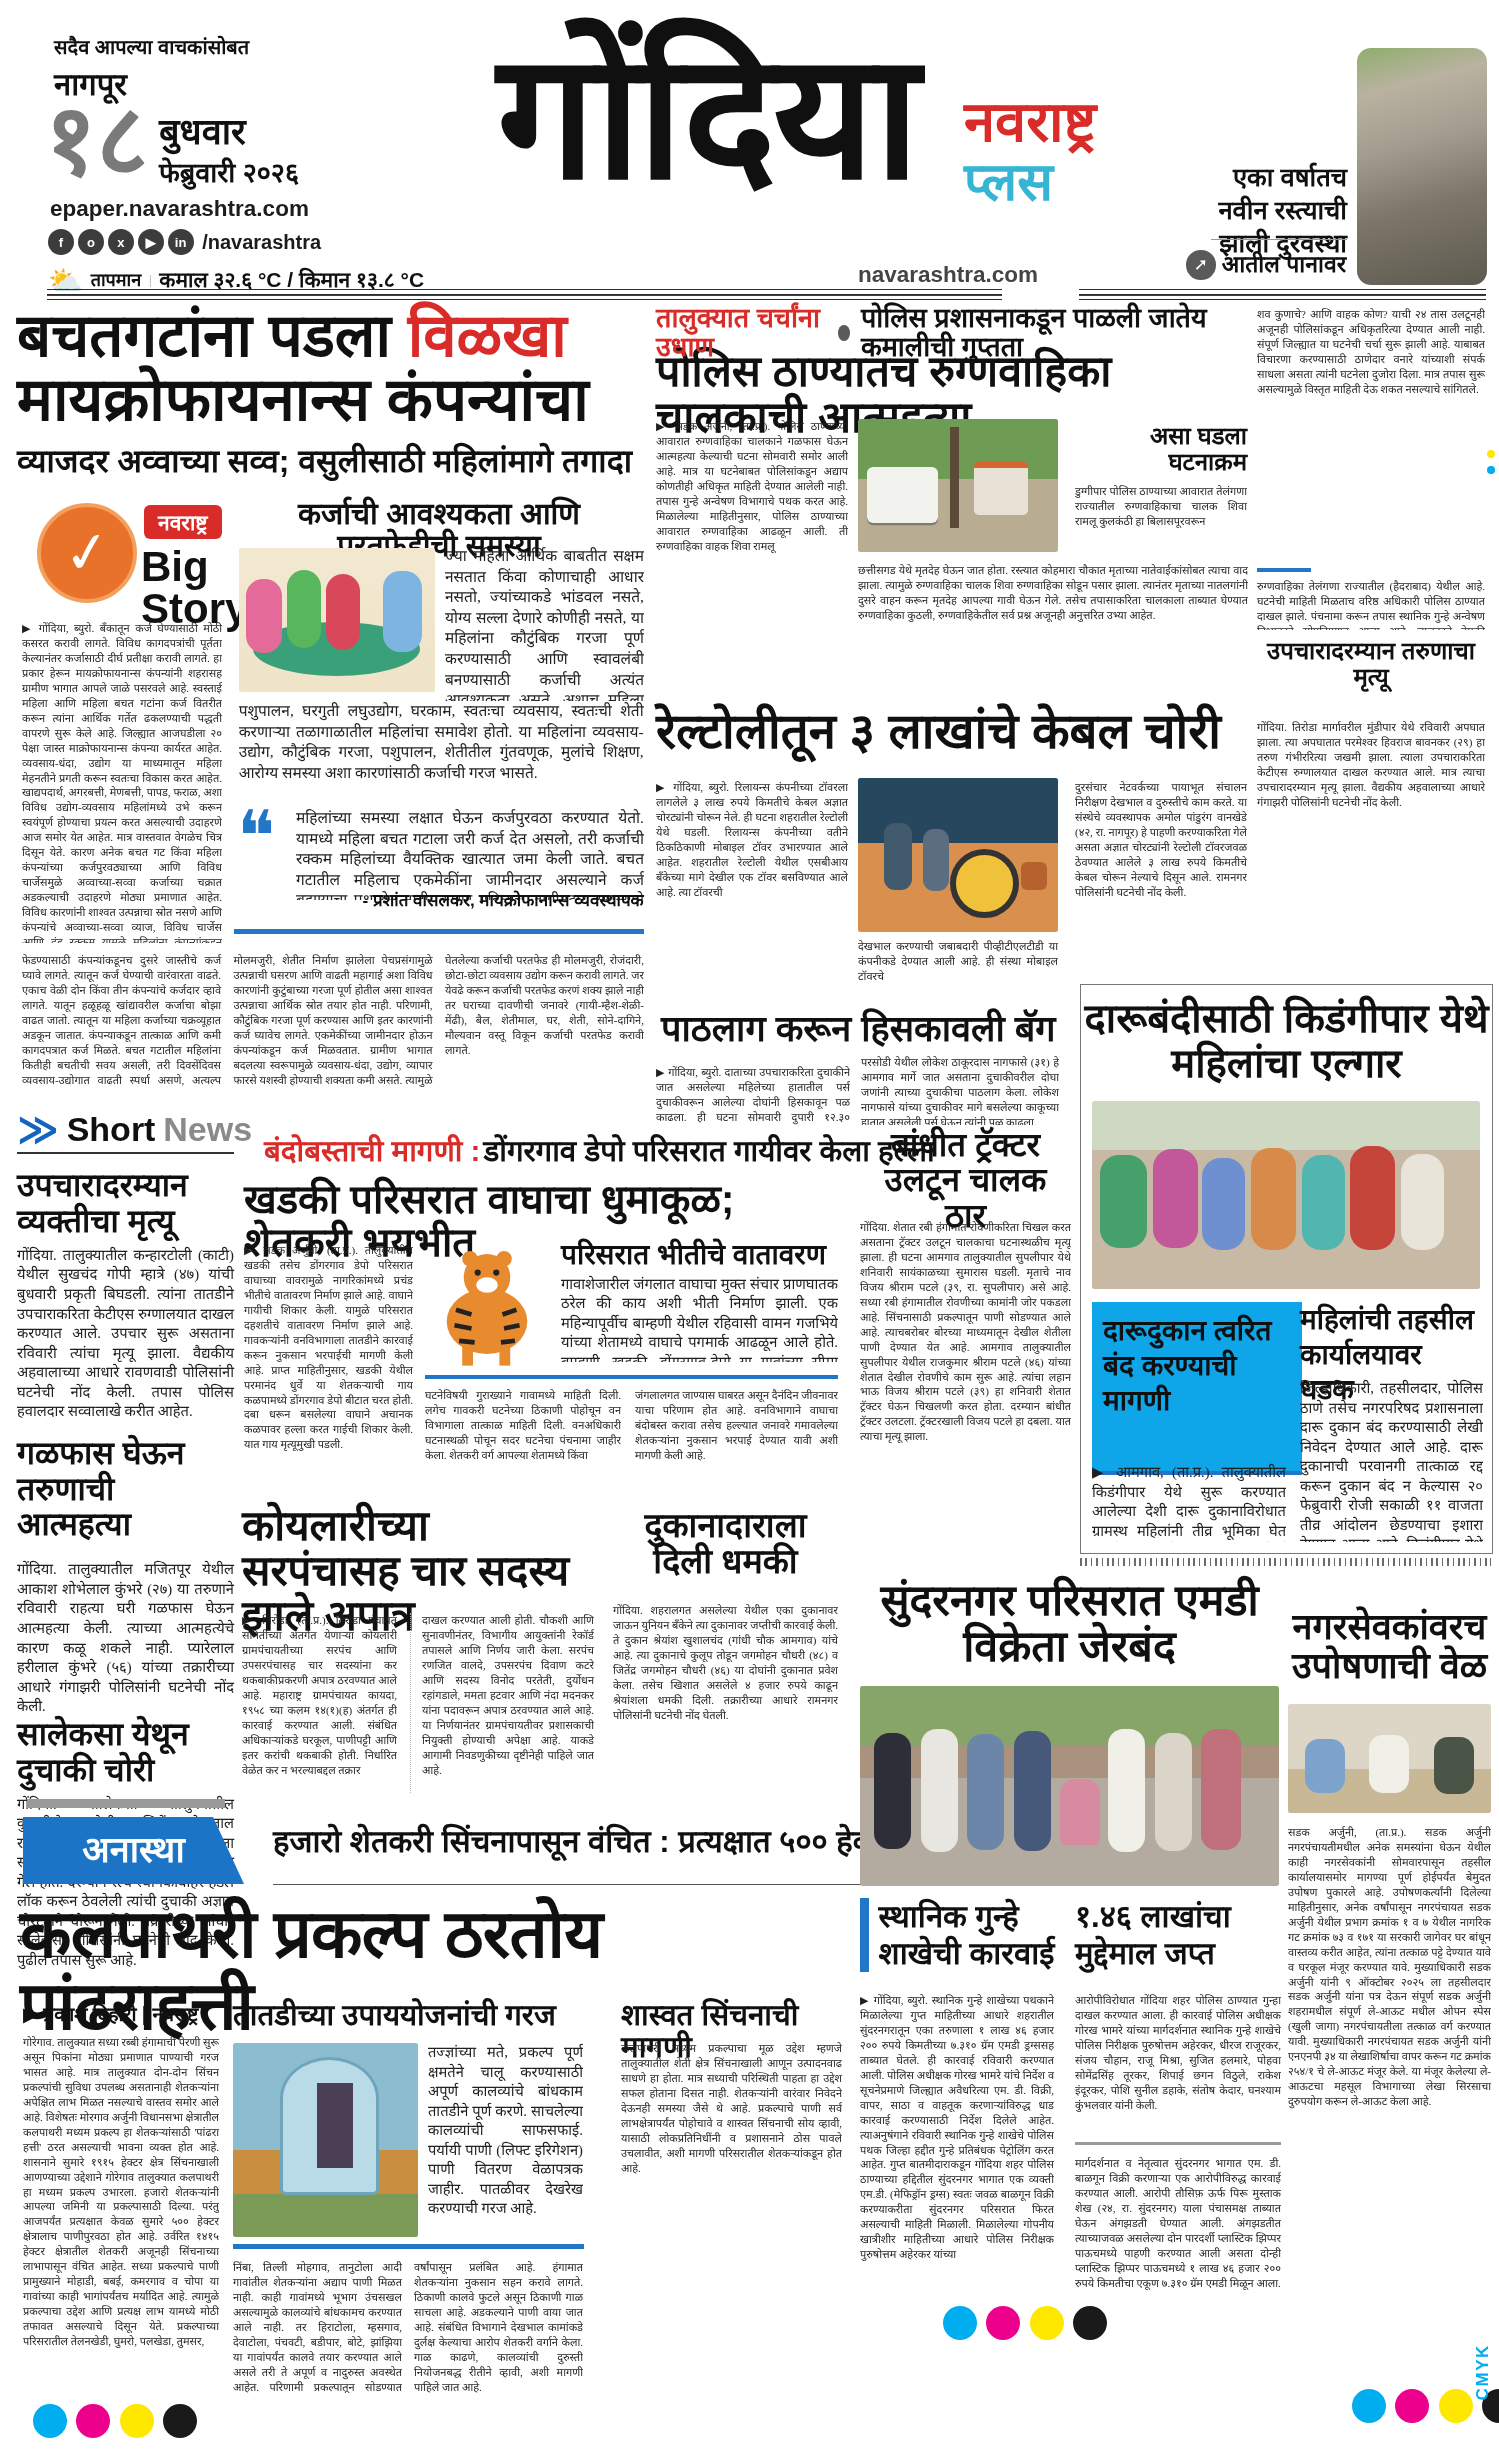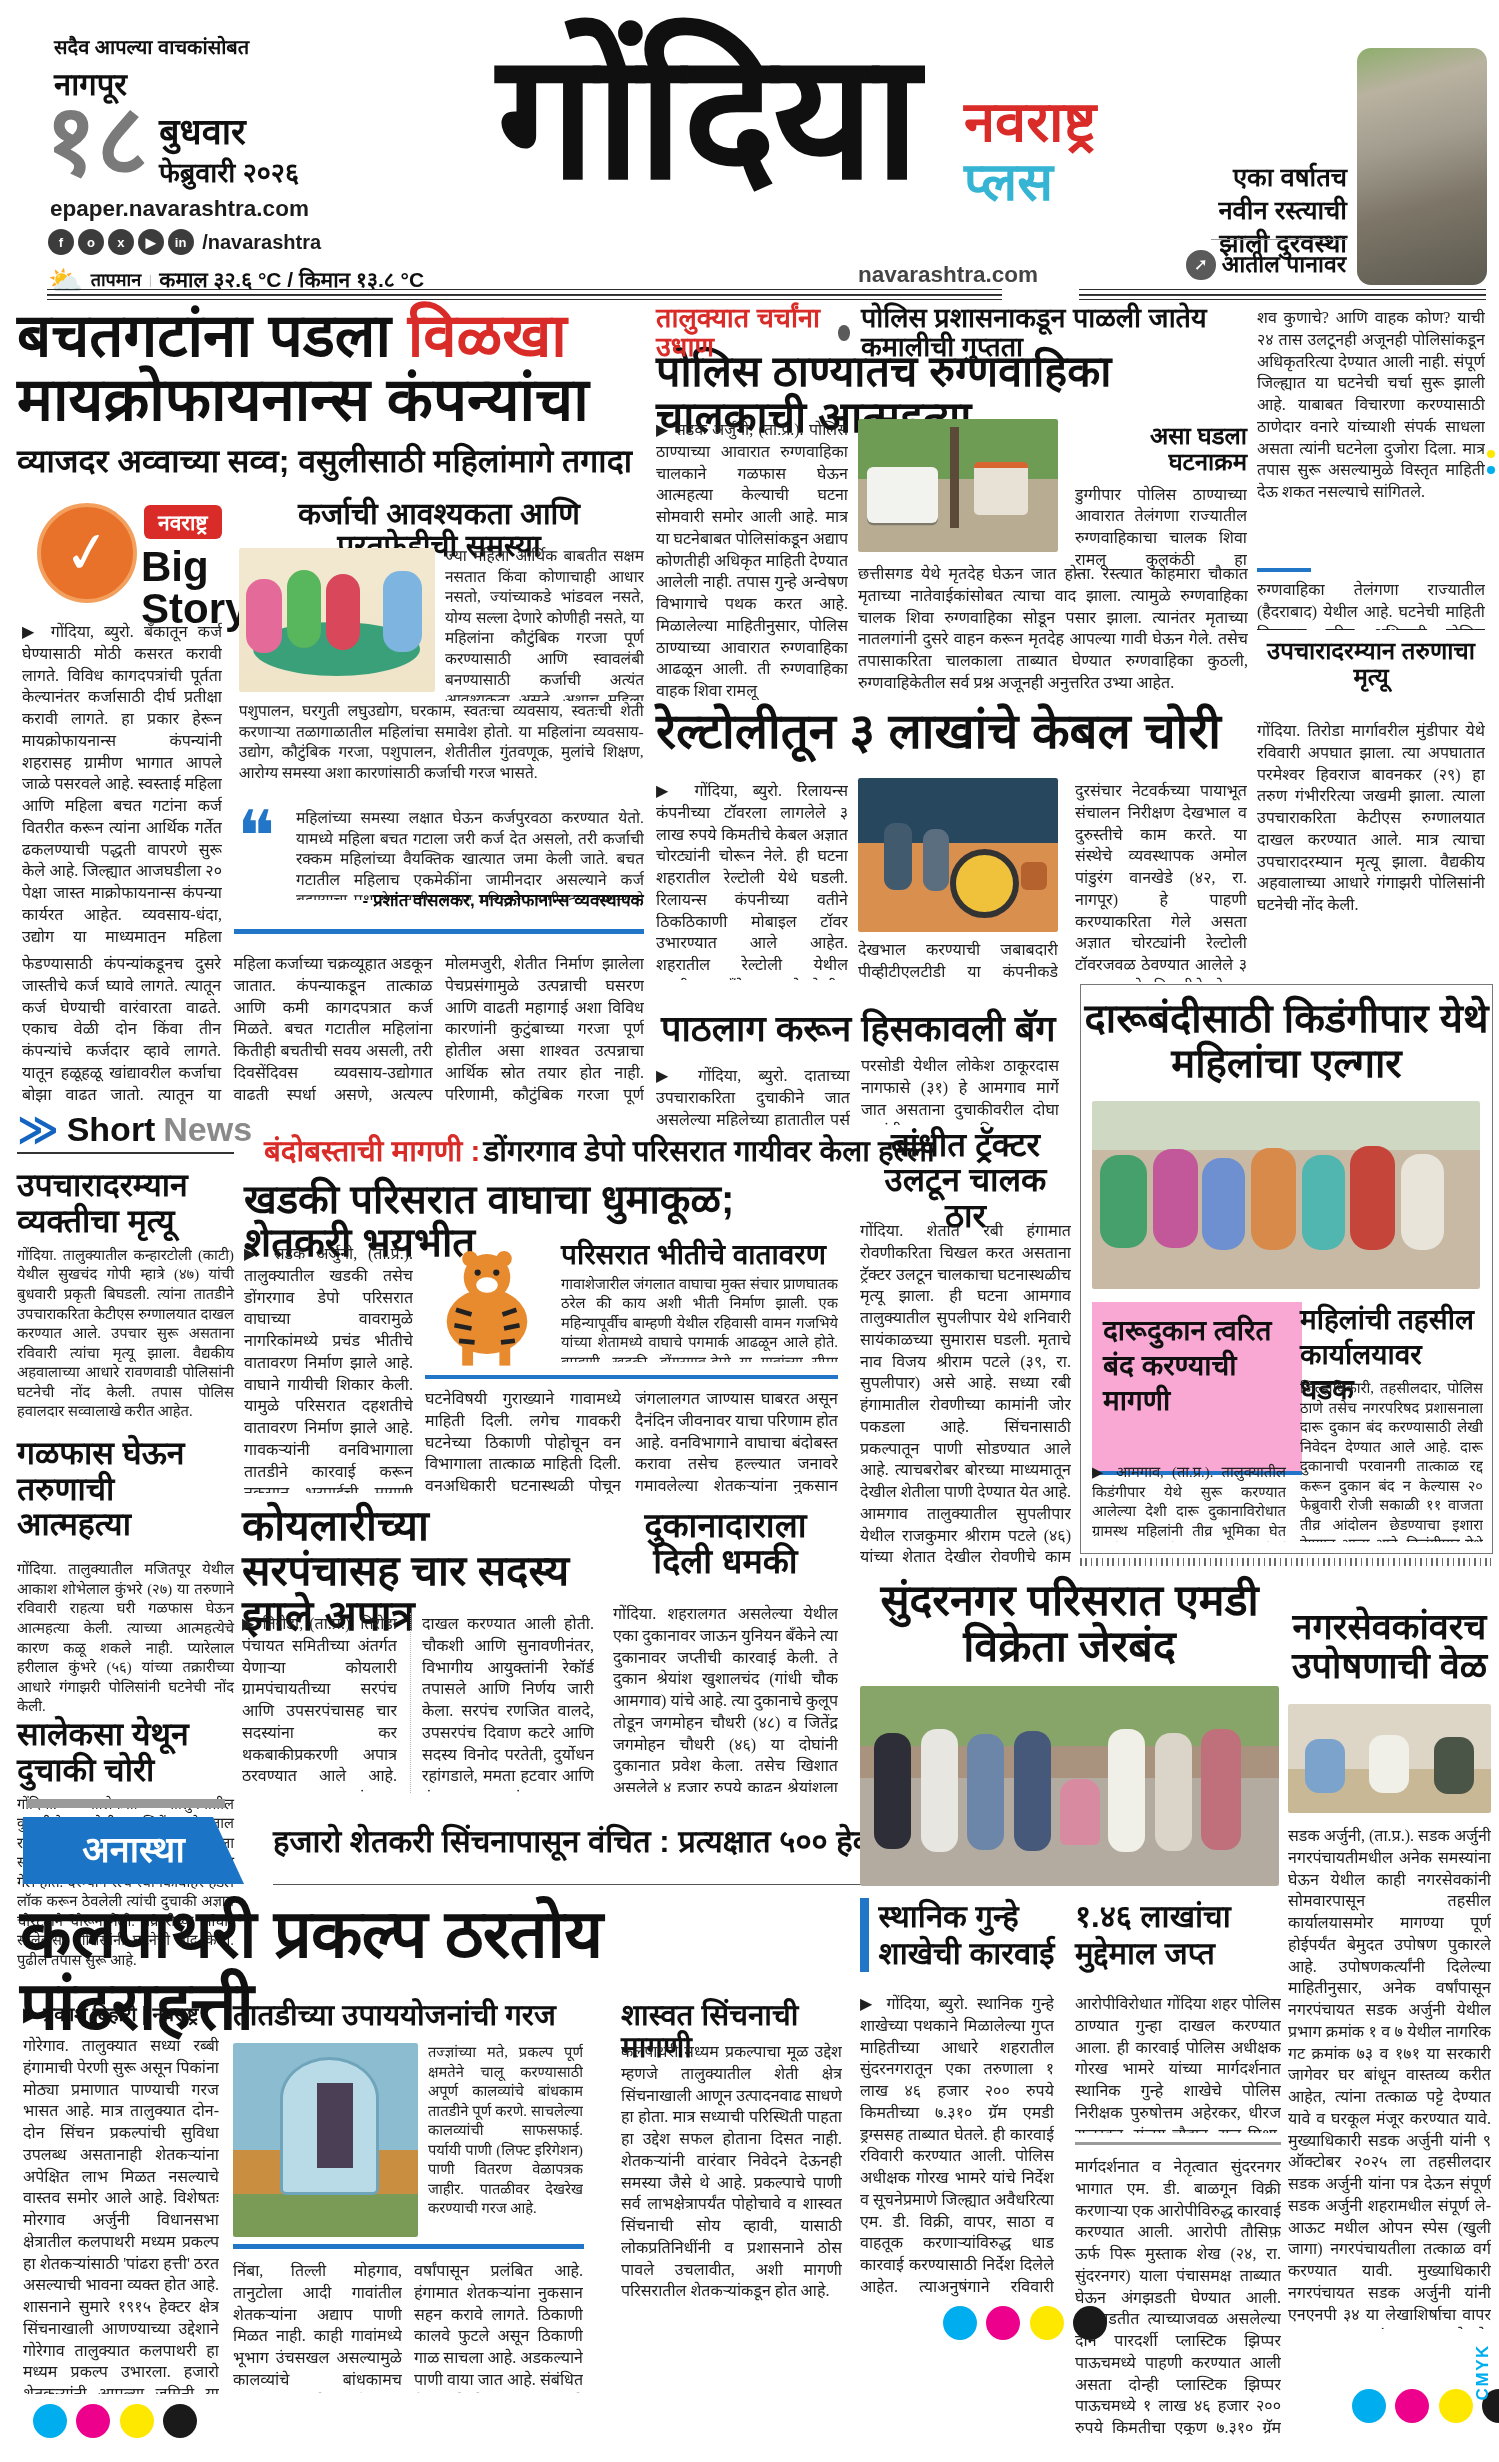--- a/index.html
+++ b/index.html
@@ -1,20 +1,20 @@
 <!DOCTYPE html>
 <html style="font-size:12.4px"><head>
 <meta charset="utf-8">
 <style>
   html,body{margin:0;padding:0;background:#e8e8e8;}
   #page{position:relative;width:1499px;height:2462px;background:#ffffff;overflow:hidden;
         font-family:"Liberation Serif","DejaVu Serif",serif;color:#1c1c1c;}
   .abs{position:absolute;}
   .hl{font-family:"Liberation Sans","DejaVu Sans",sans-serif;font-weight:700;color:#101010;line-height:1.07;}
-  .body-txt{font-size:16px;line-height:1.36;text-align:justify;color:#1f1f1f;}
+  .body-txt{font-size:11px;line-height:1.36;text-align:justify;color:#1f1f1f;}
   .small-txt{font-size:14.7px;line-height:1.33;text-align:justify;color:#1f1f1f;}
   .center{text-align:center;}
   .red{color:#d92b27;}
   .cyan{color:#35b4d4;}
   .gray{color:#7a7a7a;}
   .rule3{height:9.3px;border-top:1.9px solid #2b2b2b;border-bottom:1.9px solid #2b2b2b;
          background:linear-gradient(#2b2b2b,#2b2b2b) center/100% 1.9px no-repeat;}
   .dotted-rule{height:7.8px;background:repeating-linear-gradient(90deg,#6a6a6a 0 1.6px,transparent 1.6px 5.4px);}
   .gray-bar{height:8.5px;background:#9a9a9a;}
   .blue-rule{background:#2176c7;}
@@ -25,21 +25,21 @@
   .badge-check{color:#ffffff;font-size:56px;font-weight:700;font-family:"DejaVu Sans",sans-serif;line-height:1;transform:rotate(-8deg);}
   .badge-brand{background:#d92b27;color:#fff;font-family:"Liberation Sans",sans-serif;font-weight:700;
                font-size:21px;padding:3.1px 14px;border-radius:6.2px;display:inline-block;}
   .badge-label{font-family:"Liberation Sans",sans-serif;font-weight:700;font-size:42px;color:#111;line-height:1;}
   .soc{width:26px;height:26px;border-radius:50%;background:#3c3c3c;color:#fff;display:inline-flex;align-items:center;justify-content:center;
        font-family:"Liberation Sans",sans-serif;font-size:13px;font-weight:700;margin-right:3.9px;}
   .quote-mark{font-size:71px;color:#2176c7;line-height:.7;font-family:"DejaVu Sans",sans-serif;}
   .cmyk{display:flex;gap:9.3px;}
   .cmyk span{width:34px;height:34px;border-radius:50%;display:inline-block;}
   .cmyk .c{background:#00adee}.cmyk .m{background:#ec008c}.cmyk .y{background:#ffe800}.cmyk .k{background:#1a1a1a}
-  .shaded-box{background:#f9a8d4;border-bottom:4.7px solid #2176c7;}
+  .shaded-box{background:#0ea5e9;border-bottom:4.7px solid #2176c7;}
   .v-cmyk{writing-mode:vertical-rl;transform:rotate(180deg);font-family:"Liberation Sans",sans-serif;
           font-weight:700;font-size:17px;color:#00adee;letter-spacing:1.6px;}
 </style>
 </head>
 <body>
 
 <div id="page">
 
   <div class="abs" style="left:54px;top:37px;">
     <div class="hl" style="font-size:20px;">सदैव आपल्या वाचकांसोबत</div>

